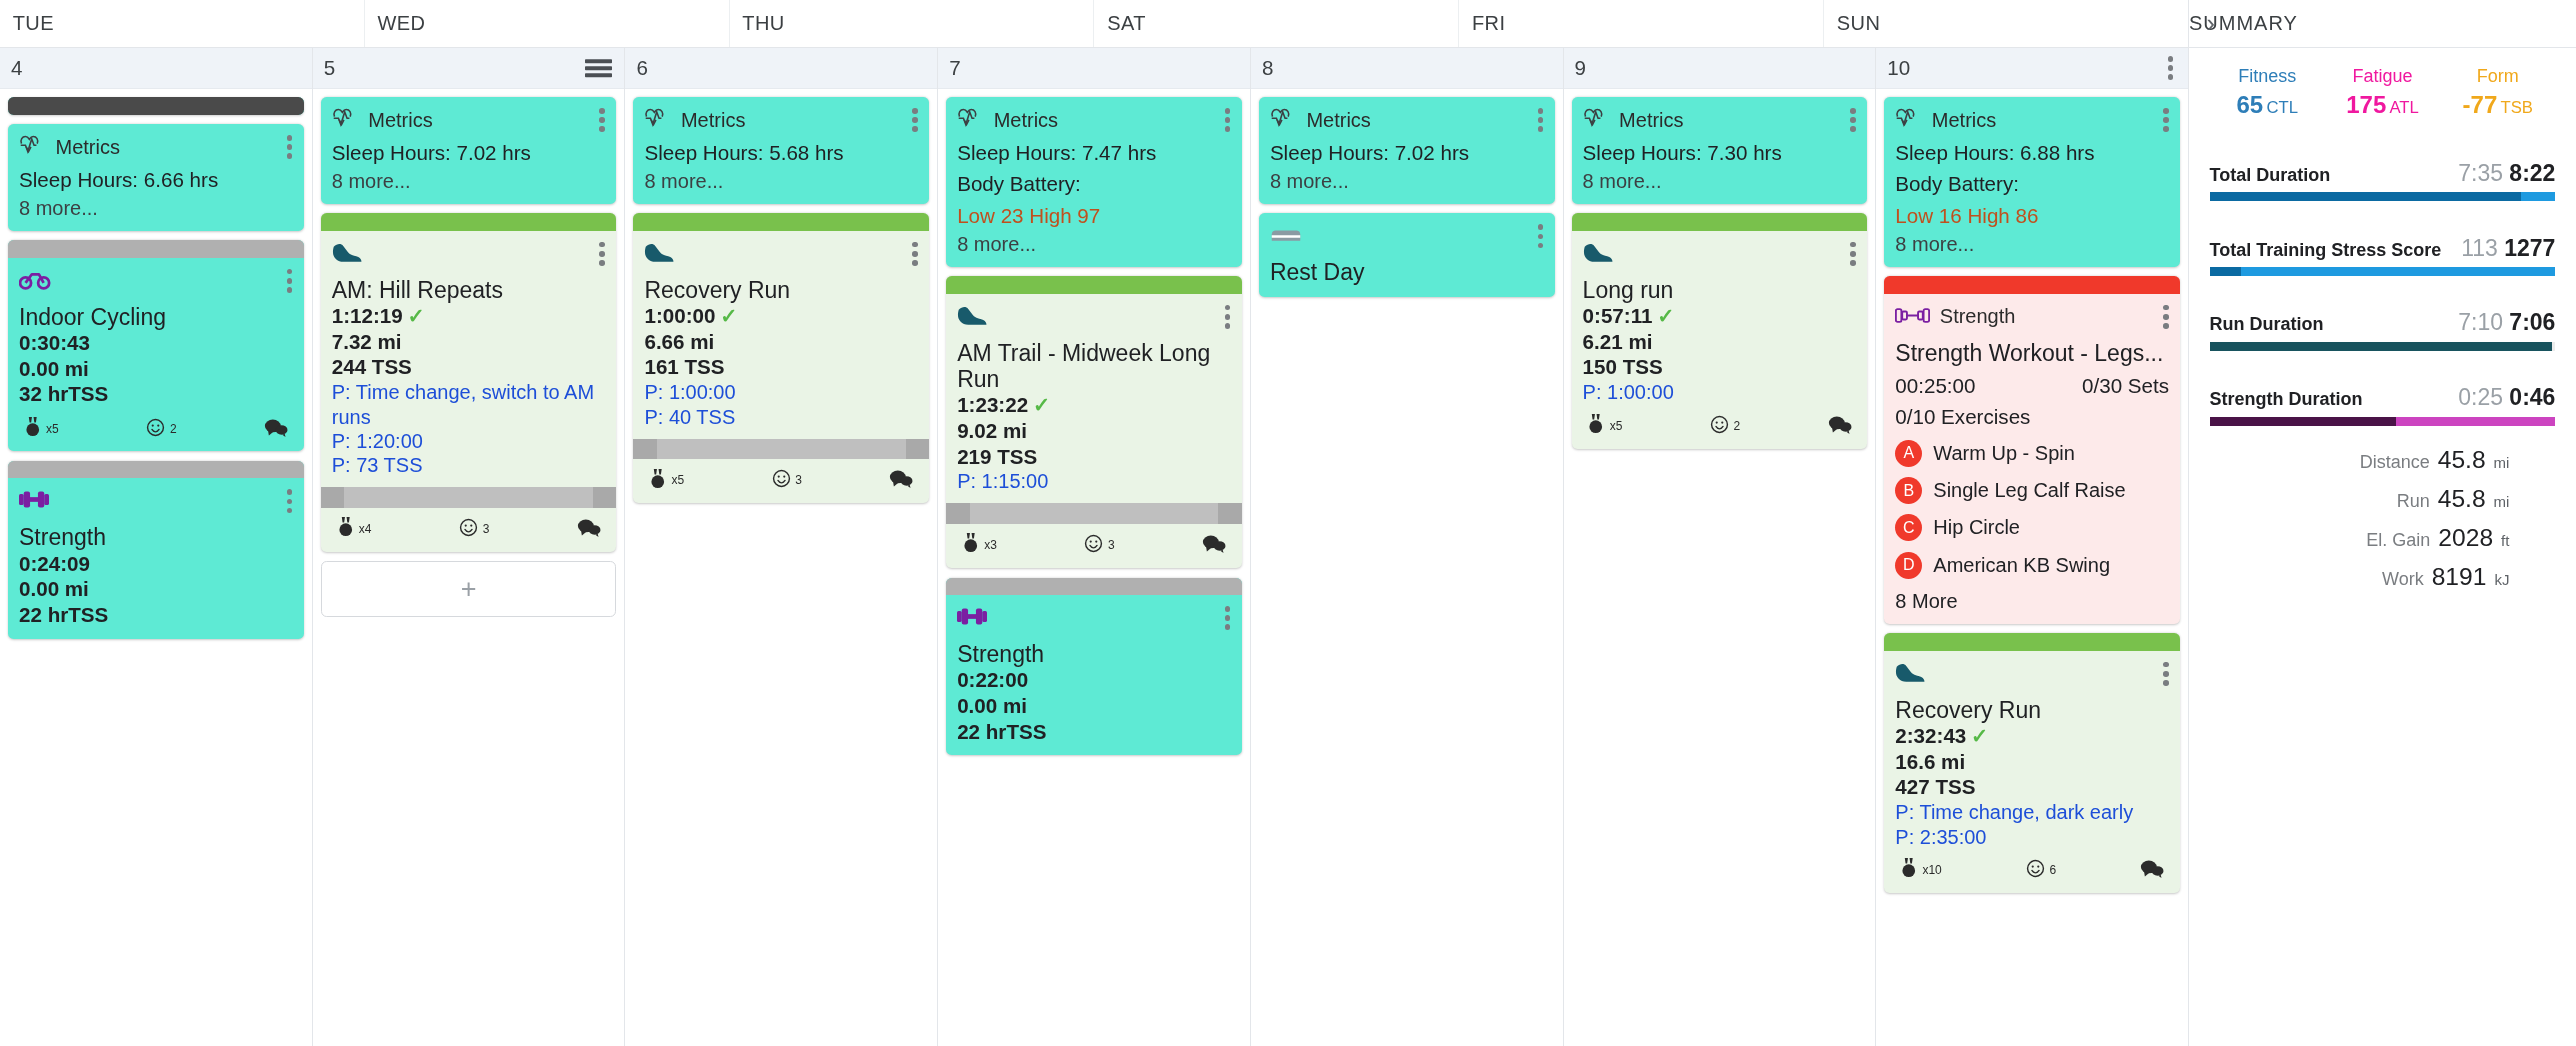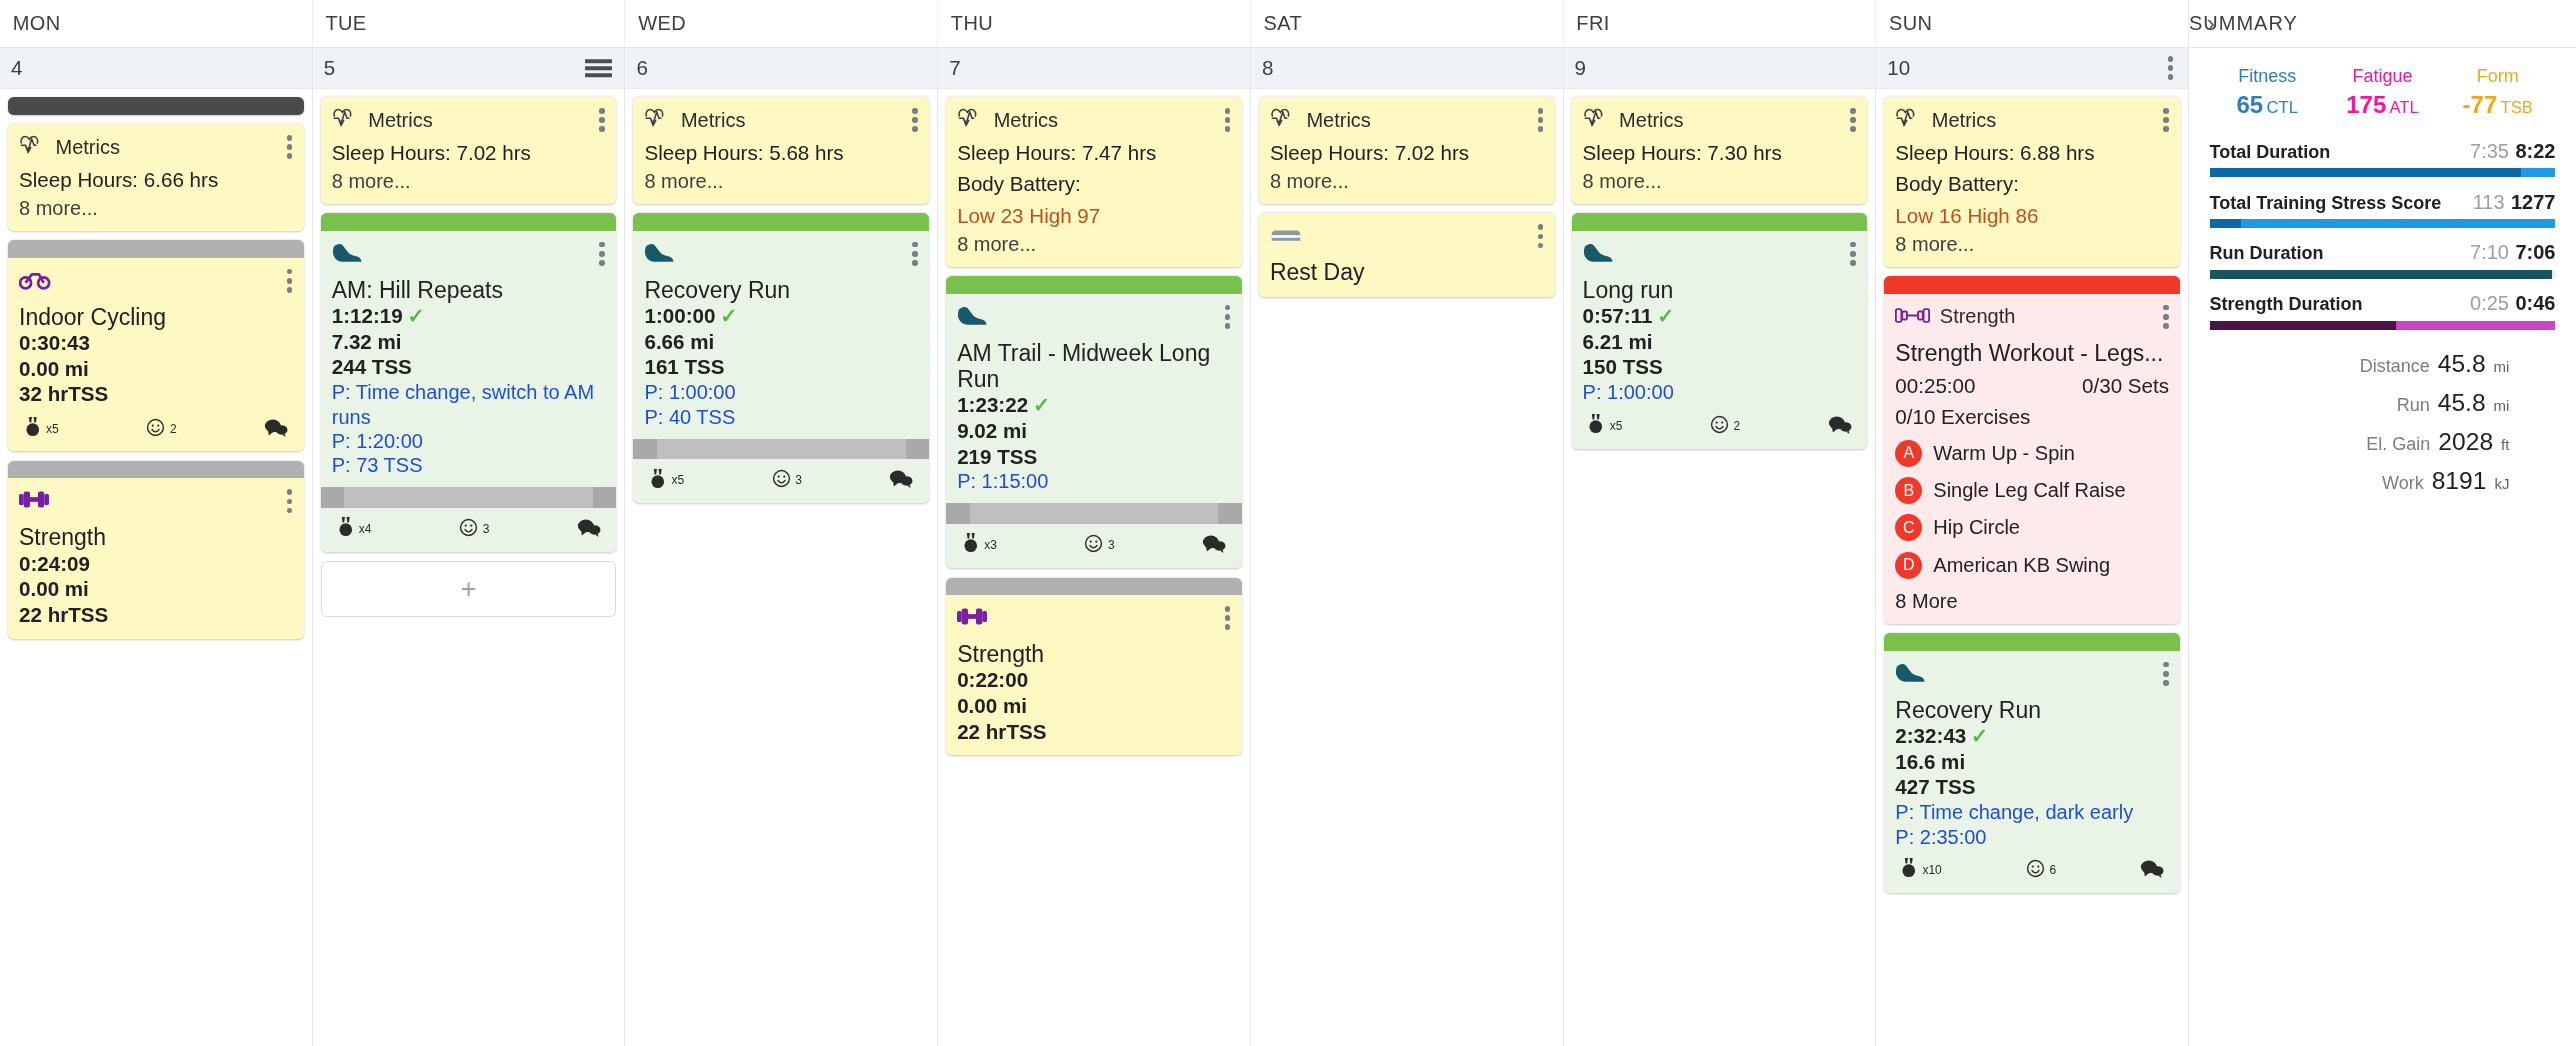--- a/index.html
+++ b/index.html
@@ -41,21 +41,21 @@
   .kebab-head {
     position: absolute; right: 14.3px; top: 50%; transform: translateY(-50%);
     width: 6.4px; height: 24px; display:flex; flex-direction:column; justify-content:space-between; align-items:center;
   }
   .kebab-head i, .kebab i { display:block; width:5.6px; height:5.6px; border-radius:50%; background:#7a7d81; }
 
   .day-body { flex: 1; padding: 8px 8px 0 8px; display: flex; flex-direction: column; gap: 9.5px; overflow: hidden; }
 
   
   .card {
-    background: #fef9c3; border-radius: 5.6px; position: relative;
+    background: #5eead4; border-radius: 5.6px; position: relative;
     box-shadow: 0 0.8px 2.4px rgba(0,0,0,.22); overflow: hidden;
   }
   .card-strip { height: 17.5px; width: 100%; }
   .strip-dark  { background: #4a4a4a; }
   .strip-green { background: #79c14c; }
   .strip-gray  { background: #b0b0b0; }
   .strip-red   { background: #f0392b; }
   .card-inner { padding: 9.5px 11px 11px 11px; position: relative; }
   .kebab { position: absolute; right: 11px; top: 11px; width: 6.4px; height: 24px;
            display:flex; flex-direction:column; justify-content:space-between; align-items:center; }
@@ -104,40 +104,39 @@
   .sum-body { padding: 17.5px 20.6px 0 20.6px; }
   .pmc { display: flex; justify-content: space-between; text-align: center; margin-bottom: 20.6px; }
   .pmc-col { flex: 1; }
   .pmc-lbl { font-size: 18px; margin-bottom: 4.8px; }
   .pmc-val { font-size: 24px; font-weight: 700; }
   .pmc-unit { font-size: 16.7px; margin-left: 3.2px; font-weight: 400; }
 
   .sumrow { margin-bottom: 13.5px; }
   .sumrow-top { display: flex; justify-content: space-between; align-items: baseline; }
   .sumrow-lbl { font-size: 18px; font-weight: 700; color: #202124; }
-  .sumrow-vals { font-size: 20px; }
+  .sumrow-vals { font-size: 23px; margin-top: 20px; }
   .v-plan { color: #9aa0a6; }
   .v-actual { font-weight: 700; color: #202124; margin-left: 6.4px; }
   .track { margin-top: 5.6px; height: 8.7px; width: 100%; background: #ececec; position: relative; overflow: hidden; }
   .track .a { position: absolute; left:0; top:0; bottom:0; }
   .track .b { position: absolute; top:0; bottom:0; }
 
   .totals { margin-top: 20.6px; padding-right: 46px; }
   .tot-row { display: flex; align-items: baseline; justify-content: flex-end; gap: 8px; margin-bottom: 11px; }
   .tot-lbl { font-size: 18px; color: #7a7d81; }
   .tot-val { font-size: 24.6px; color: #202124; }
   .tot-unit { font-size: 15px; color: #5f6368; }
 </style>
 </head>
 <body>
 
 <div class="app">
   <div class="calendar">
     <div class="dow-row" id="dow-row">
-        <div class="dow-cell">MON</div>
         <div class="dow-cell">TUE</div>
         <div class="dow-cell">WED</div>
         <div class="dow-cell">THU</div>
         <div class="dow-cell">SAT</div>
         <div class="dow-cell">FRI</div>
         <div class="dow-cell">SUN</div>
       </div>
     <div class="cols" id="cols">
         <div class="daycol">
           <div class="day-head">

